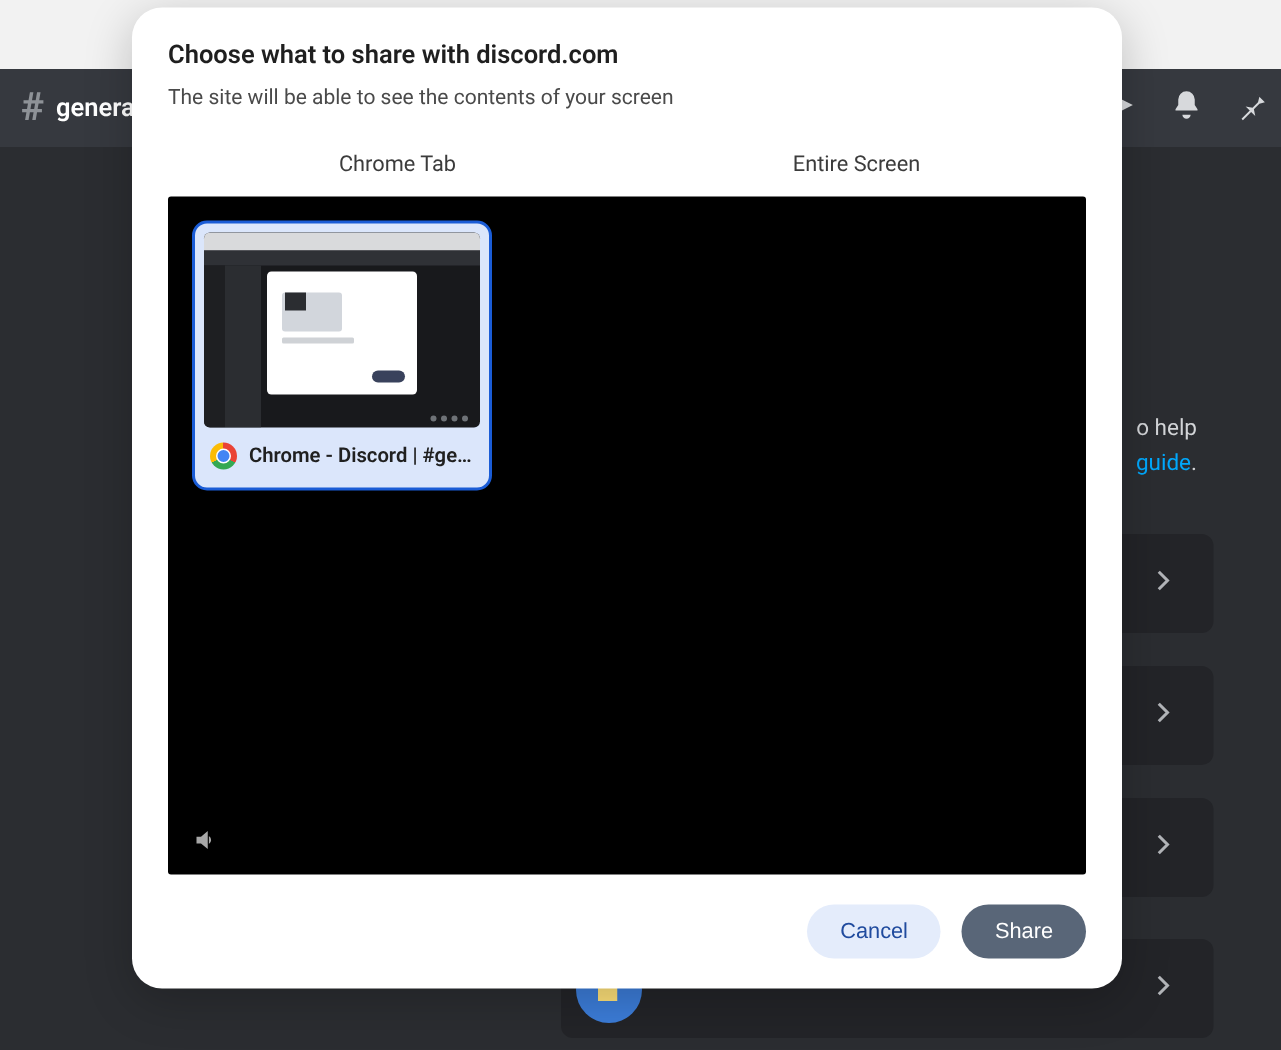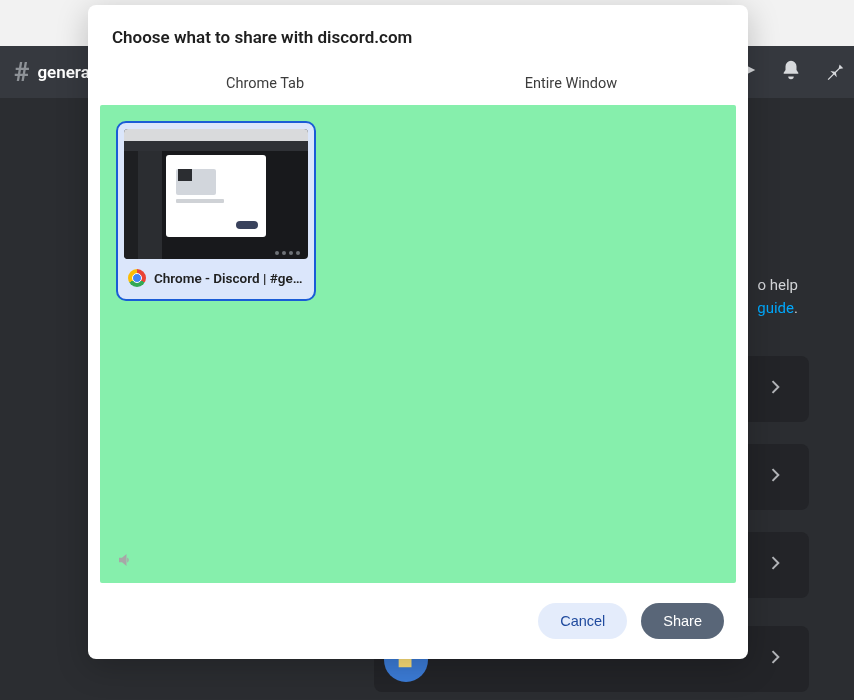--- a/index.html
+++ b/index.html
@@ -24,30 +24,30 @@
   .chev svg { width:20px; height:20px; stroke:#b2b4b8; stroke-width:2.4; fill:none; }
 
   .help-text { position:absolute; right:56px; top:274px; color:#d2d4d7; font-size:15px; text-align:right; line-height:1.5; }
   .help-text .link { color:#00a8fc; }
   .dl-row { position:absolute; right:45px; bottom:8px; width:435px; height:66px; background:#232428; border-radius:8px; display:flex; align-items:center; justify-content:flex-end; padding:0 24px; }
   .dl-row .chev svg { stroke:#b2b4b8; }
   .dl-icon { position:absolute; left:384px; bottom:18px; width:44px; height:44px; border-radius:50%; background:#3c7dd9; display:flex; align-items:center; justify-content:center; }
   .dl-icon svg { width:22px; height:22px; fill:#ffd866; }
 
   
-  .dialog { position:absolute; left:88px; top:5px; width:660px; height:654px; background:#fff; border-radius:8px; box-shadow:0 8px 32px rgba(0,0,0,0.22); display:flex; flex-direction:column; }
+  .dialog { position:absolute; left:88px; top:5px; width:660px; height:654px; background:#fff; border-radius:20px; box-shadow:0 8px 32px rgba(0,0,0,0.22); display:flex; flex-direction:column; }
   .dialog-pad { padding:22px 24px 0 24px; }
   .dialog h1 { font-size:17px; font-weight:600; color:#1f1f1f; margin-bottom:10px; }
   .dialog .sub { font-size:14px; color:#4a4a4a; }
 
   .tabs { display:flex; margin-top:18px; }
   .tab { flex:1; text-align:center; padding:10px 0 12px 0; font-size:14.5px; color:#3c3c3c; cursor:pointer; border-bottom:1px solid transparent; }
   .tab.active { color:#1a4db3; border-bottom:2.5px solid #1a4db3; font-weight:500; }
 
-  .panel { flex:1; background:#86efac; border-bottom-left-radius:0; border-bottom-right-radius:0; padding:16px; position:relative; margin:0 12px; border-radius:2px; }
+  .panel { flex:1; background:#000000; border-bottom-left-radius:0; border-bottom-right-radius:0; padding:16px; position:relative; margin:0 24px; border-radius:2px; }
 
   .window-tile { width:200px; background:#dbe6fb; border:2px solid #1a5cd6; border-radius:10px; padding:6px; }
   .thumb { width:100%; height:130px; background:#18191c; border-radius:4px; position:relative; overflow:hidden; }
   .thumb-top { position:absolute; top:0; left:0; right:0; height:12px; background:#d9dadc; }
   .thumb-top2 { position:absolute; top:12px; left:0; right:0; height:10px; background:#2f3136; }
   .thumb-side { position:absolute; top:22px; left:0; width:14px; bottom:0; background:#1e1f22; }
   .thumb-side2 { position:absolute; top:22px; left:14px; width:24px; bottom:0; background:#2b2d31; }
   .thumb-inner { position:absolute; top:26px; left:42px; width:100px; height:82px; background:#fff; border-radius:3px; }
   .thumb-inner .ti1 { position:absolute; top:14px; left:10px; width:40px; height:26px; background:#d2d6dc; border-radius:2px; }
   .thumb-inner .ti1b { position:absolute; top:14px; left:12px; width:14px; height:12px; background:#2b2d31; }
@@ -123,23 +123,24 @@
 <div class="dl-icon">
   <svg viewBox="0 0 24 24">
       <path d="M4 4h10l4 4v12H4z" fill="#ffe27a"></path>
       <path d="M4 4h10v4h4" fill="none" stroke="#b38f1f" stroke-width="1"></path>
     </svg>
 </div>
 
 <div class="dialog">
   <div class="dialog-pad">
     <h1>Choose what to share with discord.com</h1>
+    <p class="sub">The site will be able to see the contents of your screen</p>
     <div class="tabs">
       <div class="tab">Chrome Tab</div>
-      <div class="tab">Entire Window</div>
+      <div class="tab">Entire Screen</div>
     </div>
   </div>
 
   <div class="panel">
     <div class="window-tile">
       <div class="thumb">
         <div class="thumb-top"></div>
         <div class="thumb-top2"></div>
         <div class="thumb-side"></div>
         <div class="thumb-side2"></div>

